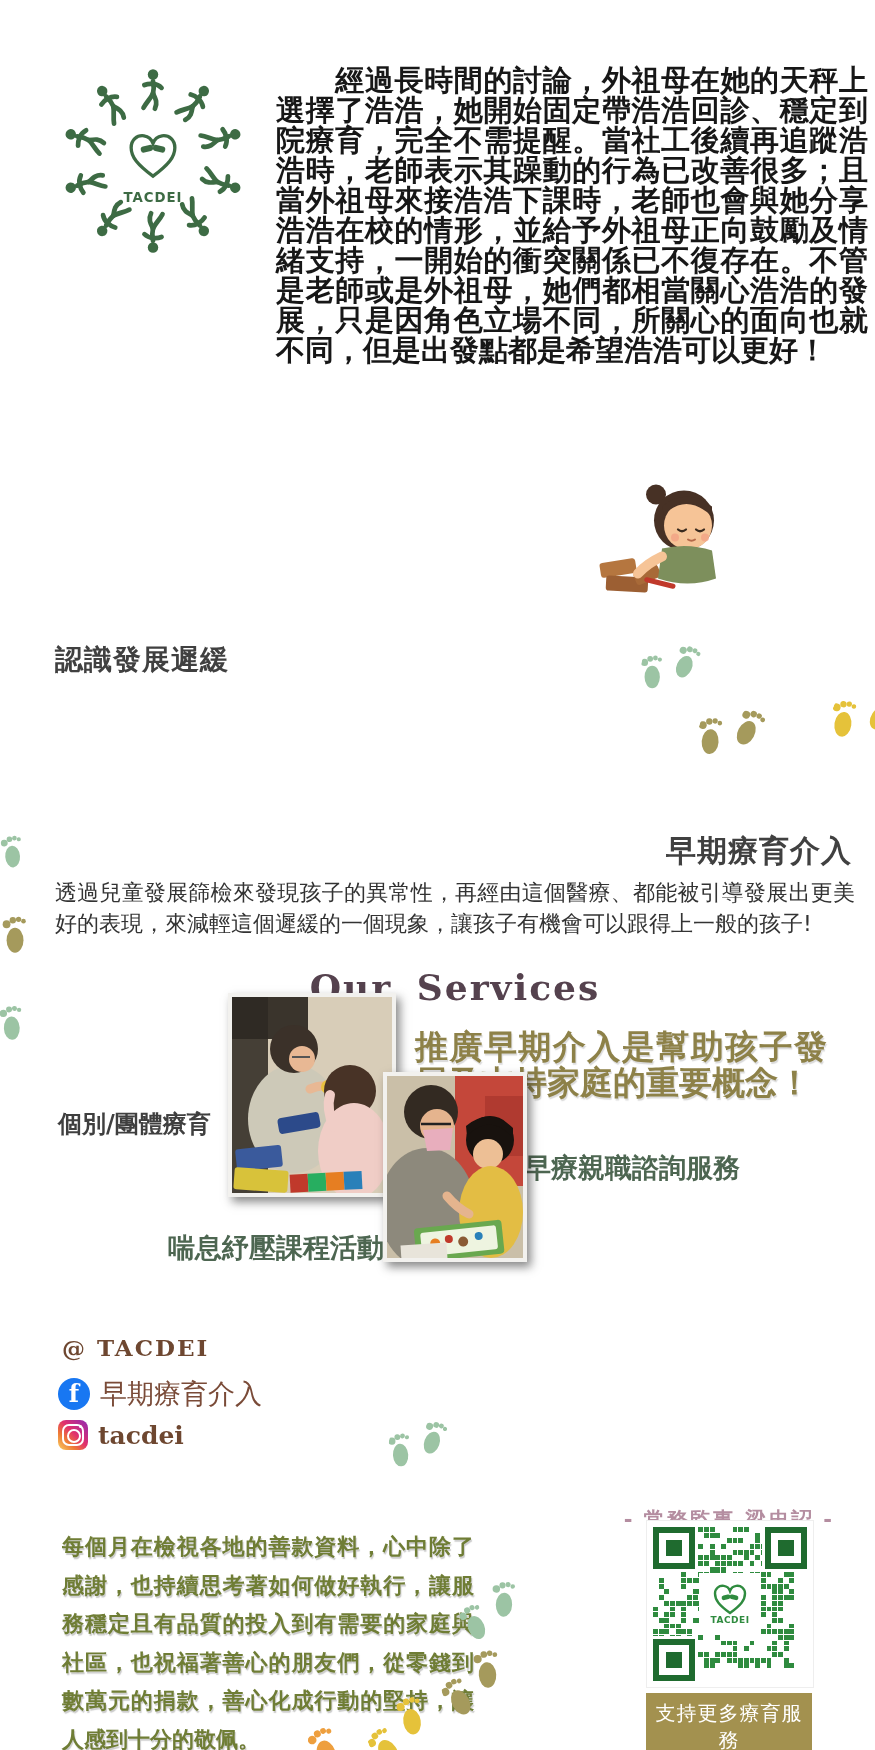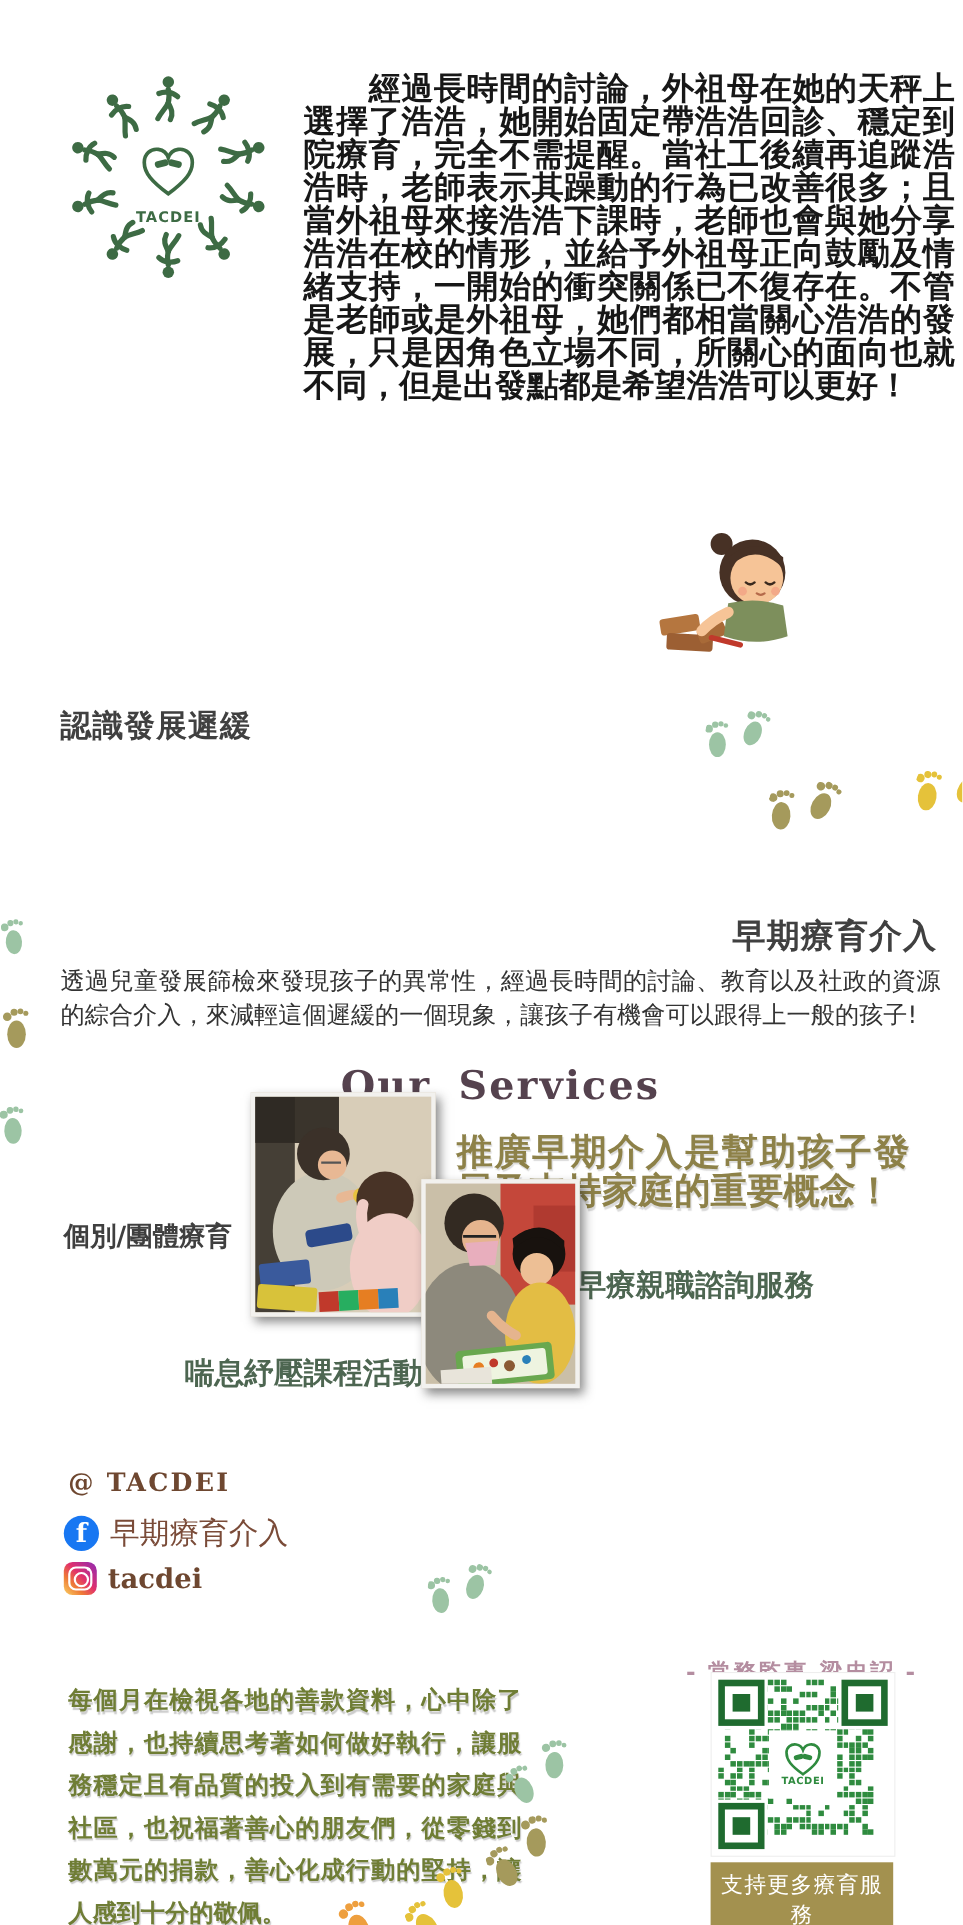--- a/index.html
+++ b/index.html
@@ -143,21 +143,21 @@
       <circle cx="113" cy="57" r="4" fill="#f2a083" opacity=".75"></circle>
       <path d="M96,59 q3.5,2.5 7,0" stroke="#b56a4a" stroke-width="2" fill="none" stroke-linecap="round"></path>
       <path d="M70,68 Q96,62 120,70 L124,98 Q96,108 66,98 Z" fill="#7d8f5c"></path>
       <path d="M70,76 Q55,83 46,93" stroke="#f6c497" stroke-width="10" fill="none" stroke-linecap="round"></path>
     </svg>
   </div>
 
   <h2 class="abs sec-title delay-title">認識發展遲緩</h2>
 
   <h2 class="abs sec-title interv-title">早期療育介入</h2>
-  <p class="abs jp interv-body">透過兒童發展篩檢來發現孩子的異常性，經過長時間的討論、教育以及社政的資源的綜合介入，來減輕這個遲緩的一個現象，讓孩子有機會可以跟得上一般的孩子!</p>
+  <p class="abs jp interv-body">透過兒童發展篩檢來發現孩子的異常性，再經由這個醫療、都能被引導發展出更美好的表現，來減輕這個遲緩的一個現象，讓孩子有機會可以跟得上一般的孩子!</p>
 
   <h2 class="abs services-title">Our Services</h2>
   <p class="abs jp slogan">推廣早期介入是幫助孩子發展及支持家庭的重要概念！</p>
 
   <div class="abs photo photo1">
     <svg viewBox="0 0 160 196" width="160" height="196">
       <rect width="160" height="196" fill="#d8cdb8"></rect>
       <rect x="0" y="0" width="36" height="196" fill="#453f36"></rect>
       <rect x="0" y="0" width="76" height="42" fill="#2f2a24"></rect>
       <rect x="36" y="0" width="40" height="42" fill="#3a342c"></rect>

